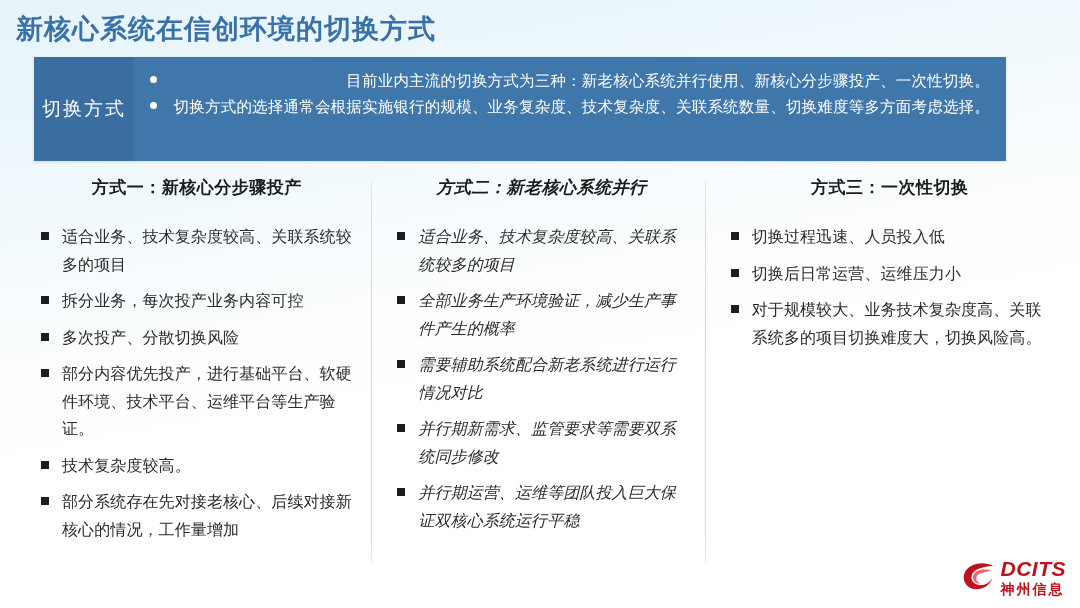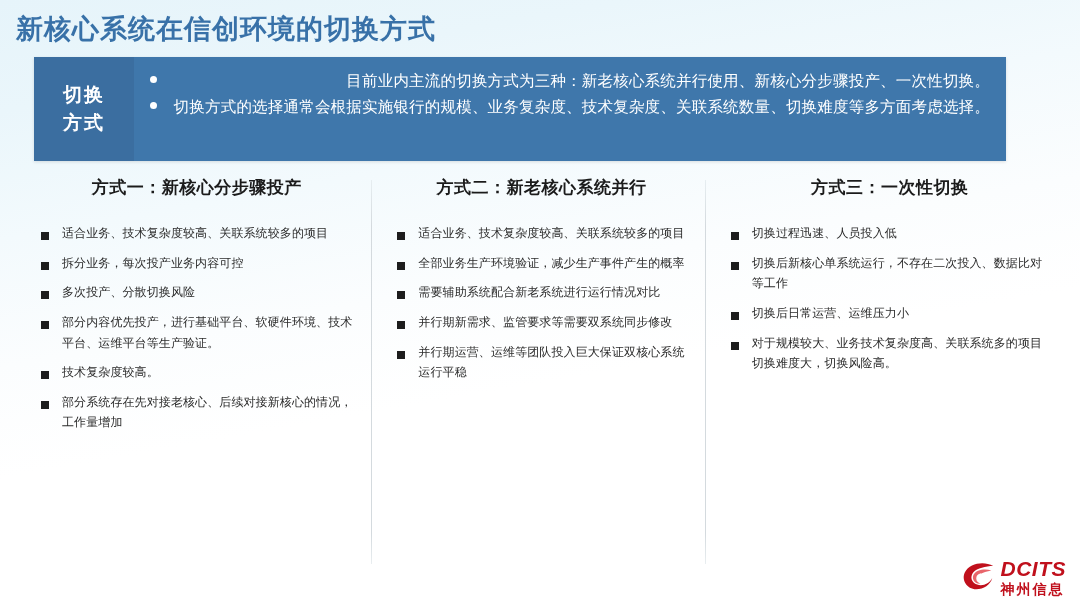--- a/index.html
+++ b/index.html
@@ -42,26 +42,25 @@
     height: 104px;
     background: #3f77ab;
     display: flex;
     align-items: stretch;
     box-shadow: 0 1px 3px rgba(0,0,0,0.12);
   }
   .banner-label {
     width: 100px;
     background: #3b6ea0;
     display: flex;
-    flex-direction: column;
     align-items: center;
     justify-content: center;
     color: #ffffff;
     font-size: 19px;
-    font-weight: bold;
+    font-weight: normal;
     line-height: 1.45;
     letter-spacing: 2px;
     flex: none;
   }
   .banner-body {
     flex: 1;
     padding: 11px 16px 21px 14px;
     box-sizing: border-box;
     text-align: right;
   }
@@ -96,21 +95,21 @@
     top: 176px;
     width: 1048px;
     height: 390px;
     display: flex;
   }
   .col {
     position: relative;
     box-sizing: border-box;
   }
   .col-1 { width: 356px; padding: 0 16px 0 22px; }
-  .col-2 { width: 333px; padding: 0 16px 0 22px; }
+  .col-2 { width: 333px; padding: 0 16px 0 22px; font-style: italic; }
   .col-3 { width: 359px; padding: 0 12px 0 22px; }
   .col-divider {
     width: 1px;
     background: linear-gradient(to bottom, #e7eef1 0%, #d4dade 12%, #d4dade 92%, #e9eef0 100%);
     flex: none;
     margin-top: 4px;
     height: 384px;
   }
   .col-head {
     text-align: center;
@@ -123,21 +122,21 @@
   }
   .bullets {
     list-style: none;
     margin: 0;
     padding: 0;
   }
   .bullets li {
     position: relative;
     padding-left: 24px;
     margin-bottom: 9px;
-    font-size: 12px;
+    font-size: 16px;
     line-height: 1.72;
     color: #2b2b2b;
     letter-spacing: 0.1px;
   }
   .bullets li .sq {
     position: absolute;
     left: 3px;
     top: 9px;
     width: 8px;
     height: 8px;
@@ -231,21 +230,21 @@
       </ul>
     </div>
 
     <div class="col-divider"></div>
 
     <div class="col col-3">
       <div class="col-head">方式三：一次性切换</div>
       <ul class="bullets">
         <li><span class="sq"></span></li>
         <li><span class="sq"></span><span>切换过程迅速、人员投入低</span></li>
-        <li><span class="sq"></span><span>切换后新核心单系统运行，不存在二次投入、数据比对等工作</span></li>
+        <li><span class="sq"></span></li>
         <li><span class="sq"></span><span>切换后日常运营、运维压力小</span></li>
         <li><span class="sq"></span><span>对于规模较大、业务技术复杂度高、关联系统多的项目切换难度大，切换风险高。</span></li>
       </ul>
     </div>
 
   </div>
 
   <div class="logo">
     <svg class="logo-mark" viewBox="0 0 40 36">
       <path d="M34 6 C24 1, 9 3, 4 13 C0 21, 6 31, 16 31 C24 31, 31 26, 33 19 C30 25, 23 28, 17 26 C11 24, 9 18, 13 13 C17 8, 26 7, 34 6 Z" fill="#c0101c"></path>

